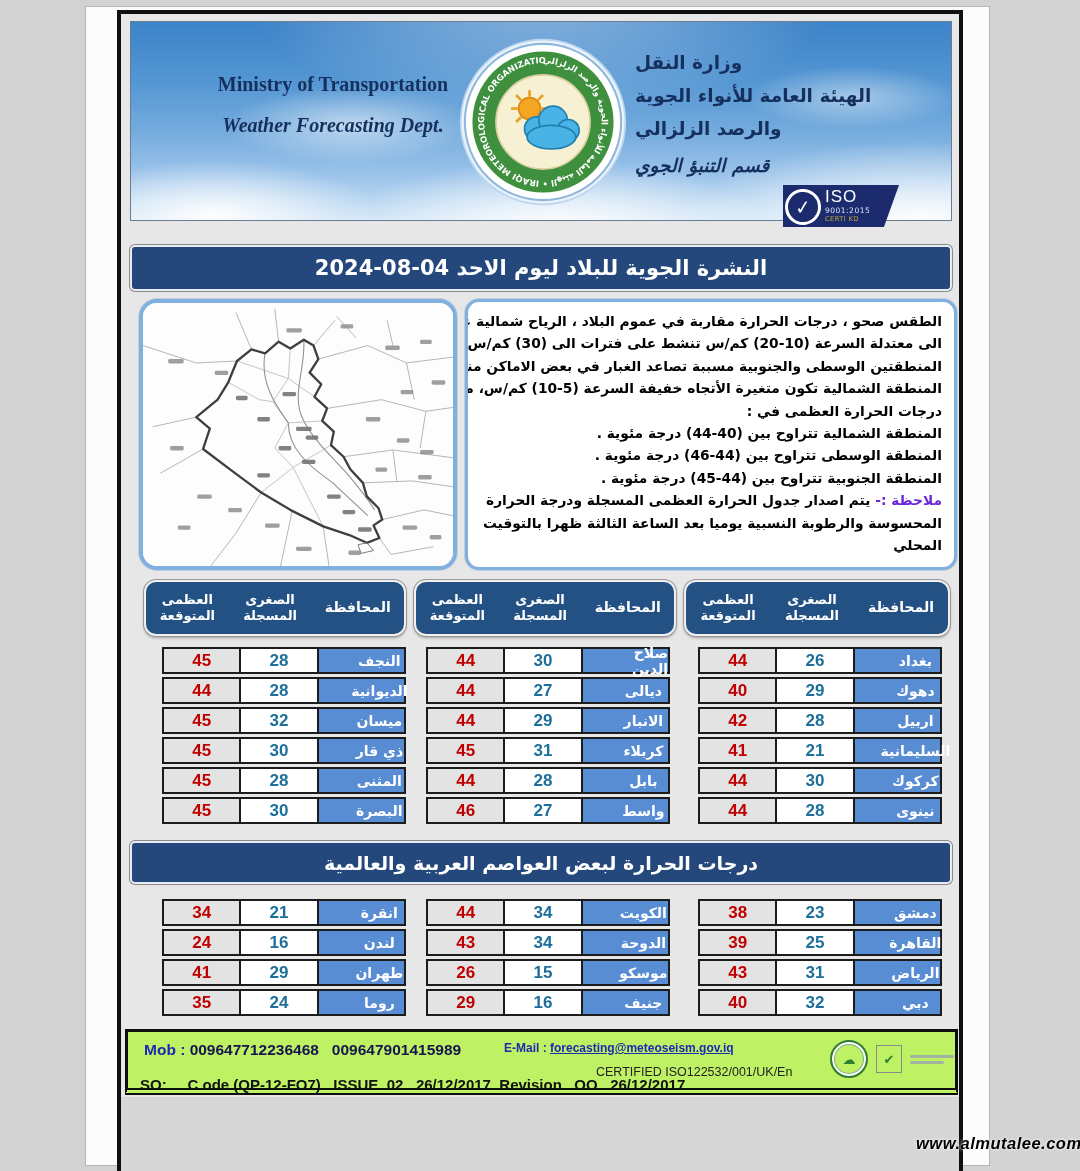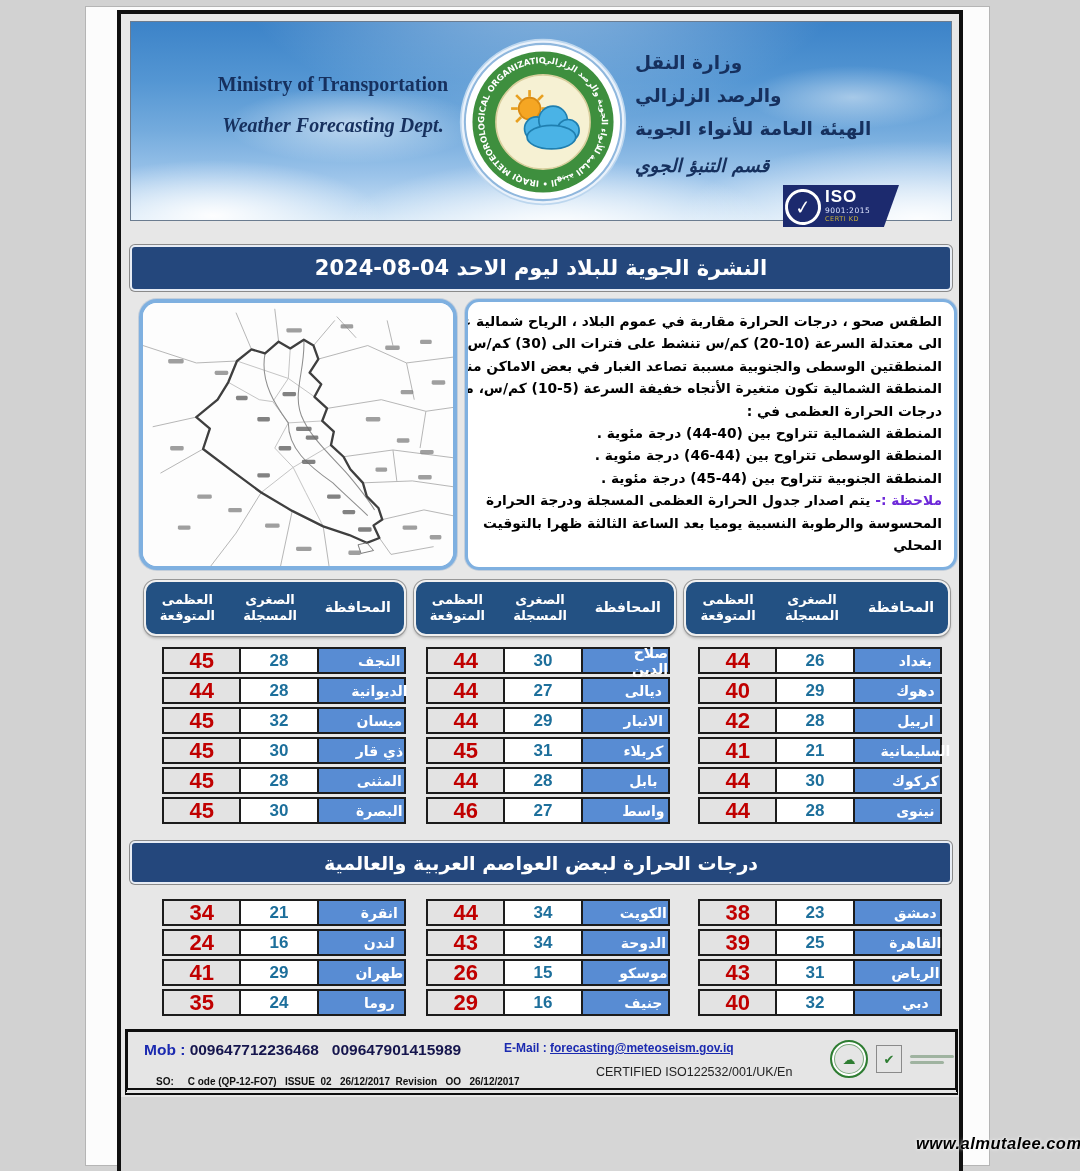--- a/index.html
+++ b/index.html
@@ -28,21 +28,21 @@
   .ar-block{position:absolute;right:16px;top:24px;width:300px;text-align:left;color:#16305e;
     font-weight:bold;font-size:18.5px;line-height:33px;direction:rtl;}
   .ar-block .l4{font-style:italic;margin-top:4px;}
   .logo{position:absolute;left:328px;top:16px;width:168px;height:168px;}
 
   .iso-badge{position:absolute;left:652px;top:163px;width:116px;height:42px;background:#1c2a6e;
     clip-path:polygon(0 0,100% 0,87% 100%,0 100%);color:#fff;}
   .iso-check{position:absolute;left:2px;top:4px;width:30px;height:30px;border:3px solid #fff;border-radius:50%;
     display:flex;align-items:center;justify-content:center;font-size:19px;font-weight:bold;color:#fff;transform:rotate(-6deg);}
   .iso-text{position:absolute;left:42px;top:3px;line-height:1;}
-  .iso-title{font-size:17px;font-weight:bold;letter-spacing:1px;font-family:"Liberation Sans",sans-serif;}
+  .iso-title{font-size:17px;font-weight:normal;letter-spacing:1px;font-family:"Liberation Sans",sans-serif;}
   .iso-std{font-size:7.5px;margin-top:2px;color:#dfe5ff;letter-spacing:.5px;}
   .iso-cert{font-size:6.5px;margin-top:1px;color:#c9b037;letter-spacing:.5px;}
 
   
   .navy-banner{position:absolute;left:130px;width:822px;background:#24477c;border:2px solid #e7ecf4;border-radius:5px;
     box-shadow:0 0 0 1px #8a8a8a;box-sizing:border-box;display:flex;align-items:center;justify-content:center;
     color:#fff;font-weight:bold;direction:rtl;z-index:3;}
   .banner-title{top:245px;height:46px;font-size:21px;}
   .banner-capitals{top:841px;height:43px;font-size:19px;}
 
@@ -63,31 +63,31 @@
   .hp-cell{width:32%;padding:0 2px;}
   .hp-cell.city{width:36%;font-size:14px;}
 
   
   .temps-table{position:absolute;width:248px;z-index:3;}
   .t-row{display:flex;direction:rtl;height:27px;margin-bottom:3px;}
   .cell{box-sizing:border-box;border:2px solid #1c1c1c;display:flex;align-items:center;justify-content:center;
     font-weight:bold;font-family:"Liberation Sans","DejaVu Sans",sans-serif;}
   .cell.city{width:36%;background:#588cd3;color:#fff;font-size:14px;font-family:"DejaVu Sans",sans-serif;padding-left:36px;}
   .cell.min{width:32%;background:#fff;color:#1d6f9b;font-size:17px;margin-right:-2px;}
-  .cell.max{width:32%;background:#e3e3e3;color:#c00000;font-size:22px;margin-right:-2px;}
-
-  
-  .footer{position:absolute;left:125px;top:1029px;width:833px;height:66px;background:#e5e5e5;border:3px solid #0e0e0e;
+  .cell.max{width:32%;background:#e3e3e3;color:#c00000;font-size:17px;margin-right:-2px;}
+
+  
+  .footer{position:absolute;left:125px;top:1029px;width:833px;height:66px;background:#bef264;border:3px solid #0e0e0e;
     border-bottom:7px double #0e0e0e;box-sizing:border-box;z-index:3;font-family:"Liberation Sans",sans-serif;}
   .mob{position:absolute;left:16px;top:9px;font-size:15.5px;font-weight:bold;color:#15154d;white-space:pre;}
   .mob .lbl{color:#1b2ab0;}
   .email{position:absolute;left:376px;top:9px;font-size:12px;font-weight:bold;color:#1b2ab0;}
   .email a{color:#1b2ab0;text-decoration:underline;}
   .certified{position:absolute;left:468px;top:33px;font-size:12.5px;color:#222;}
-  .so-line{position:absolute;left:12px;top:44px;font-size:10px;font-weight:bold;color:#111;white-space:pre;margin-left:16px;}
+  .so-line{position:absolute;left:12px;top:44px;font-size:15px;font-weight:bold;color:#111;white-space:pre;}
   .stamps{position:absolute;left:702px;top:8px;display:flex;align-items:center;gap:8px;}
   .stamp-circle{width:34px;height:34px;border:2px solid #2e7d32;border-radius:50%;display:flex;align-items:center;justify-content:center;
     color:#2e7d32;font-size:13px;box-shadow:inset 0 0 0 2px #fff, inset 0 0 0 3px #7dab7f;}
   .stamp-square{width:24px;height:26px;border:1.5px solid #8a8a8a;display:flex;align-items:center;justify-content:center;color:#2e7d32;font-size:13px;}
   .stamp-lines{display:flex;flex-direction:column;gap:3px;}
   .stamp-lines i{display:block;width:44px;height:3px;background:#9fb3a0;border-radius:2px;}
   .stamp-lines i:last-child{width:34px;}
 
   .watermark{position:absolute;left:916px;top:1134px;z-index:9;font-family:"Liberation Sans",sans-serif;
     font-size:16.5px;font-weight:bold;font-style:italic;color:#000;letter-spacing:.5px;
@@ -136,22 +136,22 @@
           <circle cx="46" cy="54" r="7"></circle>
           <circle cx="56" cy="49" r="8.5"></circle>
           <circle cx="65" cy="55" r="6.5"></circle>
           <ellipse cx="55" cy="59" rx="14.5" ry="7"></ellipse>
         </g>
       </svg>
     </div>
 
     <div class="ar-block">
       <div>وزارة النقل</div>
+      <div>الهيئة العامة للأنواء الجوية</div>
       <div>والرصد الزلزالي</div>
-      <div>الهيئة العامة للأنواء الجوية</div>
       <div class="l4">قسم التنبؤ الجوي</div>
     </div>
 
     <div class="iso-badge">
       <div class="iso-check">✓</div>
       <div class="iso-text">
         <div class="iso-title">ISO</div>
         <div class="iso-std">9001:2015</div>
         <div class="iso-cert">CERTI KD</div>
       </div>

